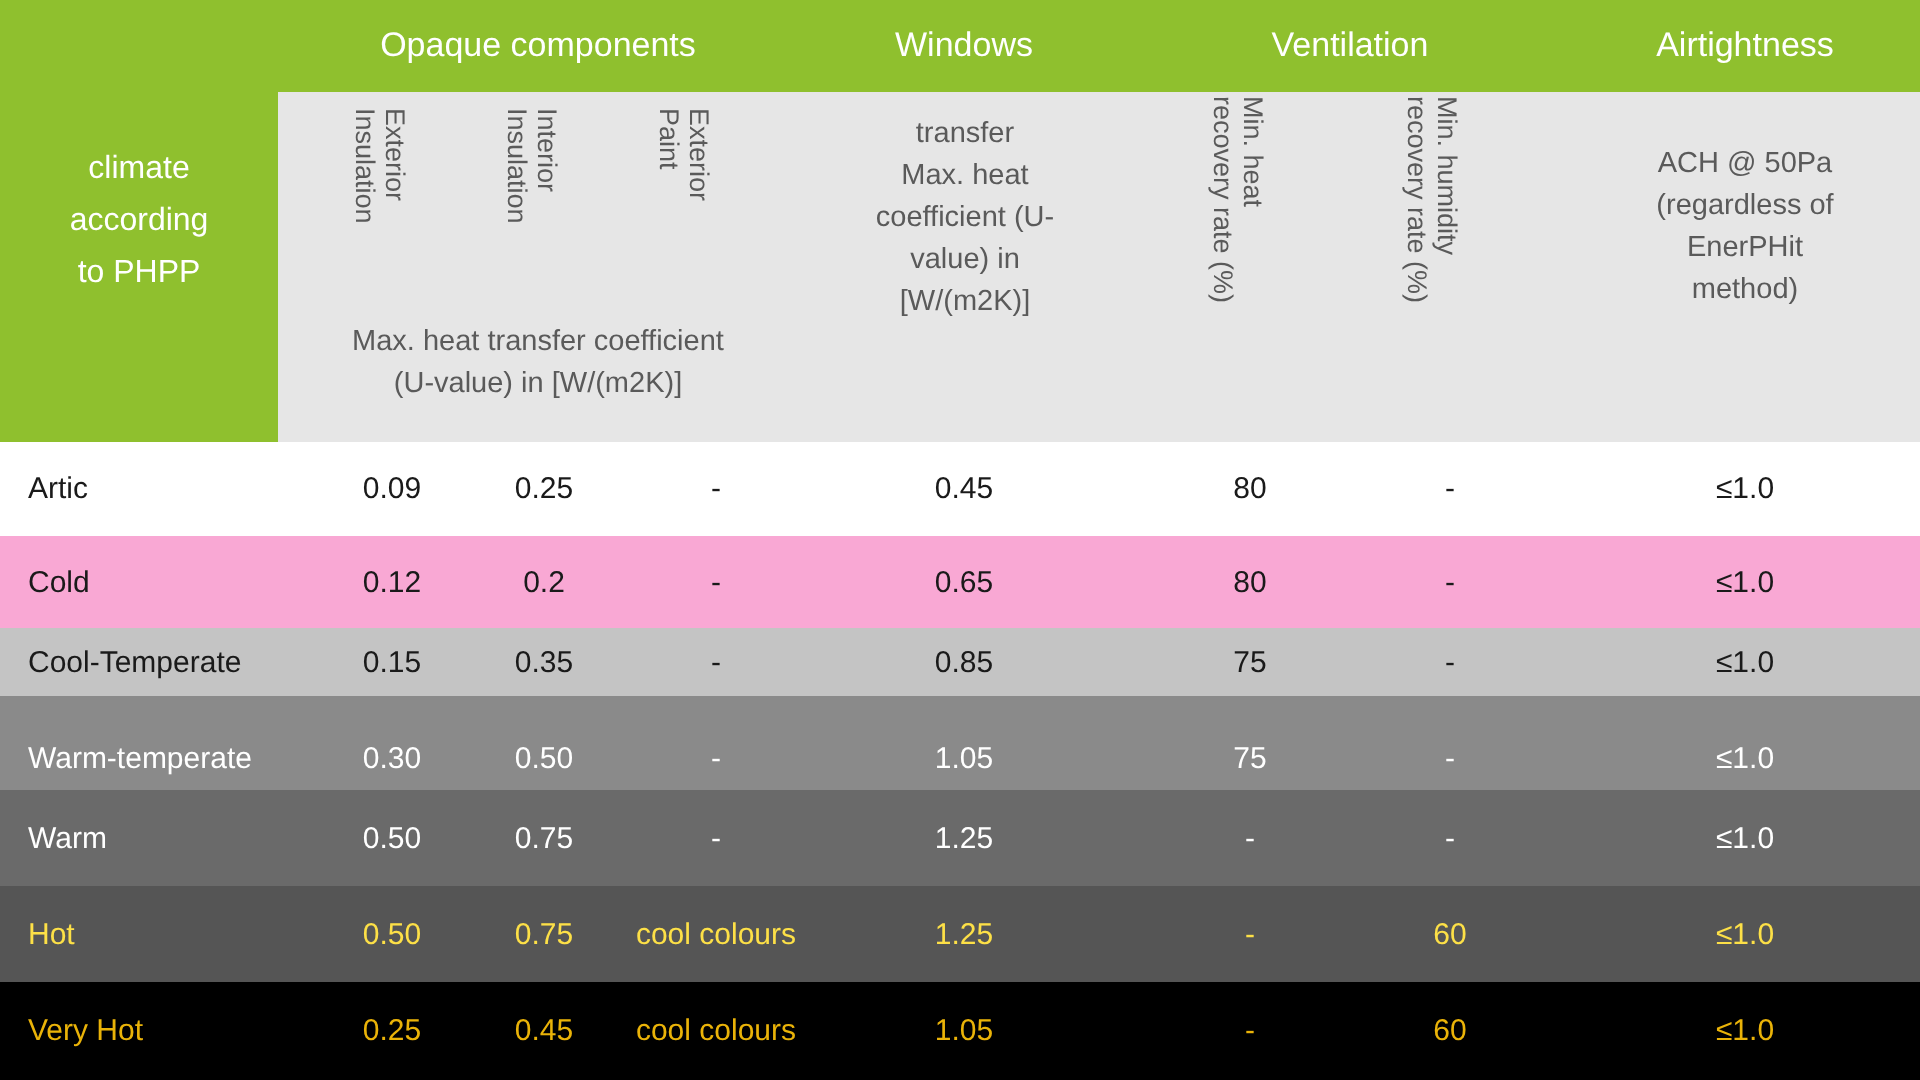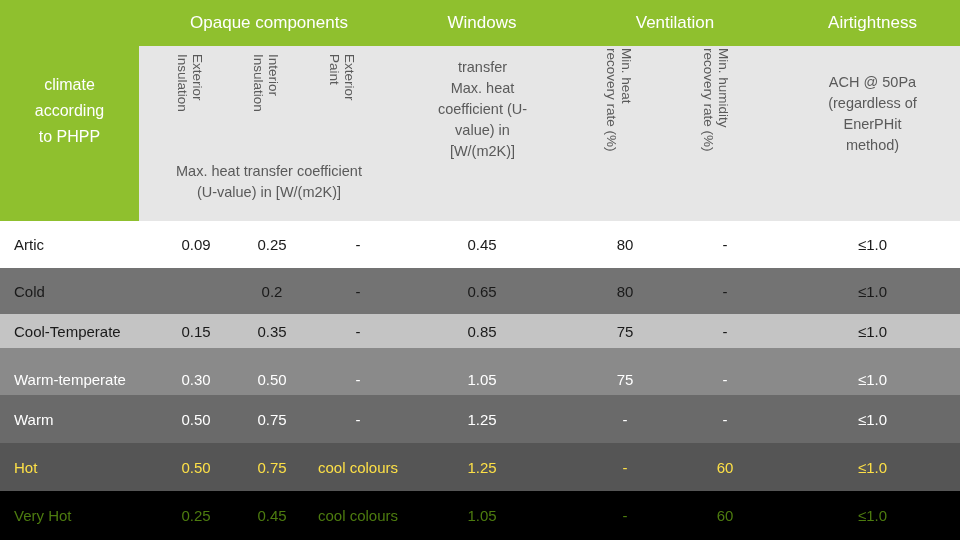--- a/index.html
+++ b/index.html
@@ -182,22 +182,23 @@
       <div class="row" style="top: 221px; height: 47px; background: rgb(255, 255, 255); color: rgb(26, 26, 26);">
         <div class="cell name" style="left: 0px; width: 170px;">Artic</div>
         <div class="cell" style="left: 160px; width: 72px;">0.09</div>
         <div class="cell" style="left: 236px; width: 72px;">0.25</div>
         <div class="cell" style="left: 300px; width: 116px;">-</div>
         <div class="cell" style="left: 420px; width: 124px;">0.45</div>
         <div class="cell" style="left: 565px; width: 120px;">80</div>
         <div class="cell" style="left: 665px; width: 120px;">-</div>
         <div class="cell" style="left: 785px; width: 175px;">≤1.0</div>
       </div>
-      <div class="row" style="top: 268px; height: 46px; background: #737373; color: rgb(26, 26, 26);">
+      <div class="row" style="top: 268px; height: 46px; background: #f9a8d4; color: rgb(26, 26, 26);">
         <div class="cell name" style="left: 0px; width: 170px;">Cold</div>
+        <div class="cell" style="left: 160px; width: 72px;">0.12</div>
         <div class="cell" style="left: 236px; width: 72px;">0.2</div>
         <div class="cell" style="left: 300px; width: 116px;">-</div>
         <div class="cell" style="left: 420px; width: 124px;">0.65</div>
         <div class="cell" style="left: 565px; width: 120px;">80</div>
         <div class="cell" style="left: 665px; width: 120px;">-</div>
         <div class="cell" style="left: 785px; width: 175px;">≤1.0</div>
       </div>
       <div class="row" style="top: 314px; height: 34px; background: rgb(196, 196, 196); color: rgb(26, 26, 26);">
         <div class="cell name" style="left: 0px; width: 170px;">Cool-Temperate</div>
         <div class="cell" style="left: 160px; width: 72px;">0.15</div>
@@ -231,21 +232,21 @@
       <div class="row" style="top: 443px; height: 48px; background: rgb(85, 85, 85); color: #fde047;">
         <div class="cell name" style="left: 0px; width: 170px;">Hot</div>
         <div class="cell" style="left: 160px; width: 72px;">0.50</div>
         <div class="cell" style="left: 236px; width: 72px;">0.75</div>
         <div class="cell" style="left: 300px; width: 116px;">cool colours</div>
         <div class="cell" style="left: 420px; width: 124px;">1.25</div>
         <div class="cell" style="left: 565px; width: 120px;">-</div>
         <div class="cell" style="left: 665px; width: 120px;">60</div>
         <div class="cell" style="left: 785px; width: 175px;">≤1.0</div>
       </div>
-      <div class="row" style="top: 491px; height: 49px; background: rgb(0, 0, 0); color: #4d7c0f;">
+      <div class="row" style="top: 491px; height: 49px; background: rgb(0, 0, 0); color: #eab308;">
         <div class="cell name" style="left: 0px; width: 170px;">Very Hot</div>
         <div class="cell" style="left: 160px; width: 72px;">0.25</div>
         <div class="cell" style="left: 236px; width: 72px;">0.45</div>
         <div class="cell" style="left: 300px; width: 116px;">cool colours</div>
         <div class="cell" style="left: 420px; width: 124px;">1.05</div>
         <div class="cell" style="left: 565px; width: 120px;">-</div>
         <div class="cell" style="left: 665px; width: 120px;">60</div>
         <div class="cell" style="left: 785px; width: 175px;">≤1.0</div>
       </div>
     </div>

